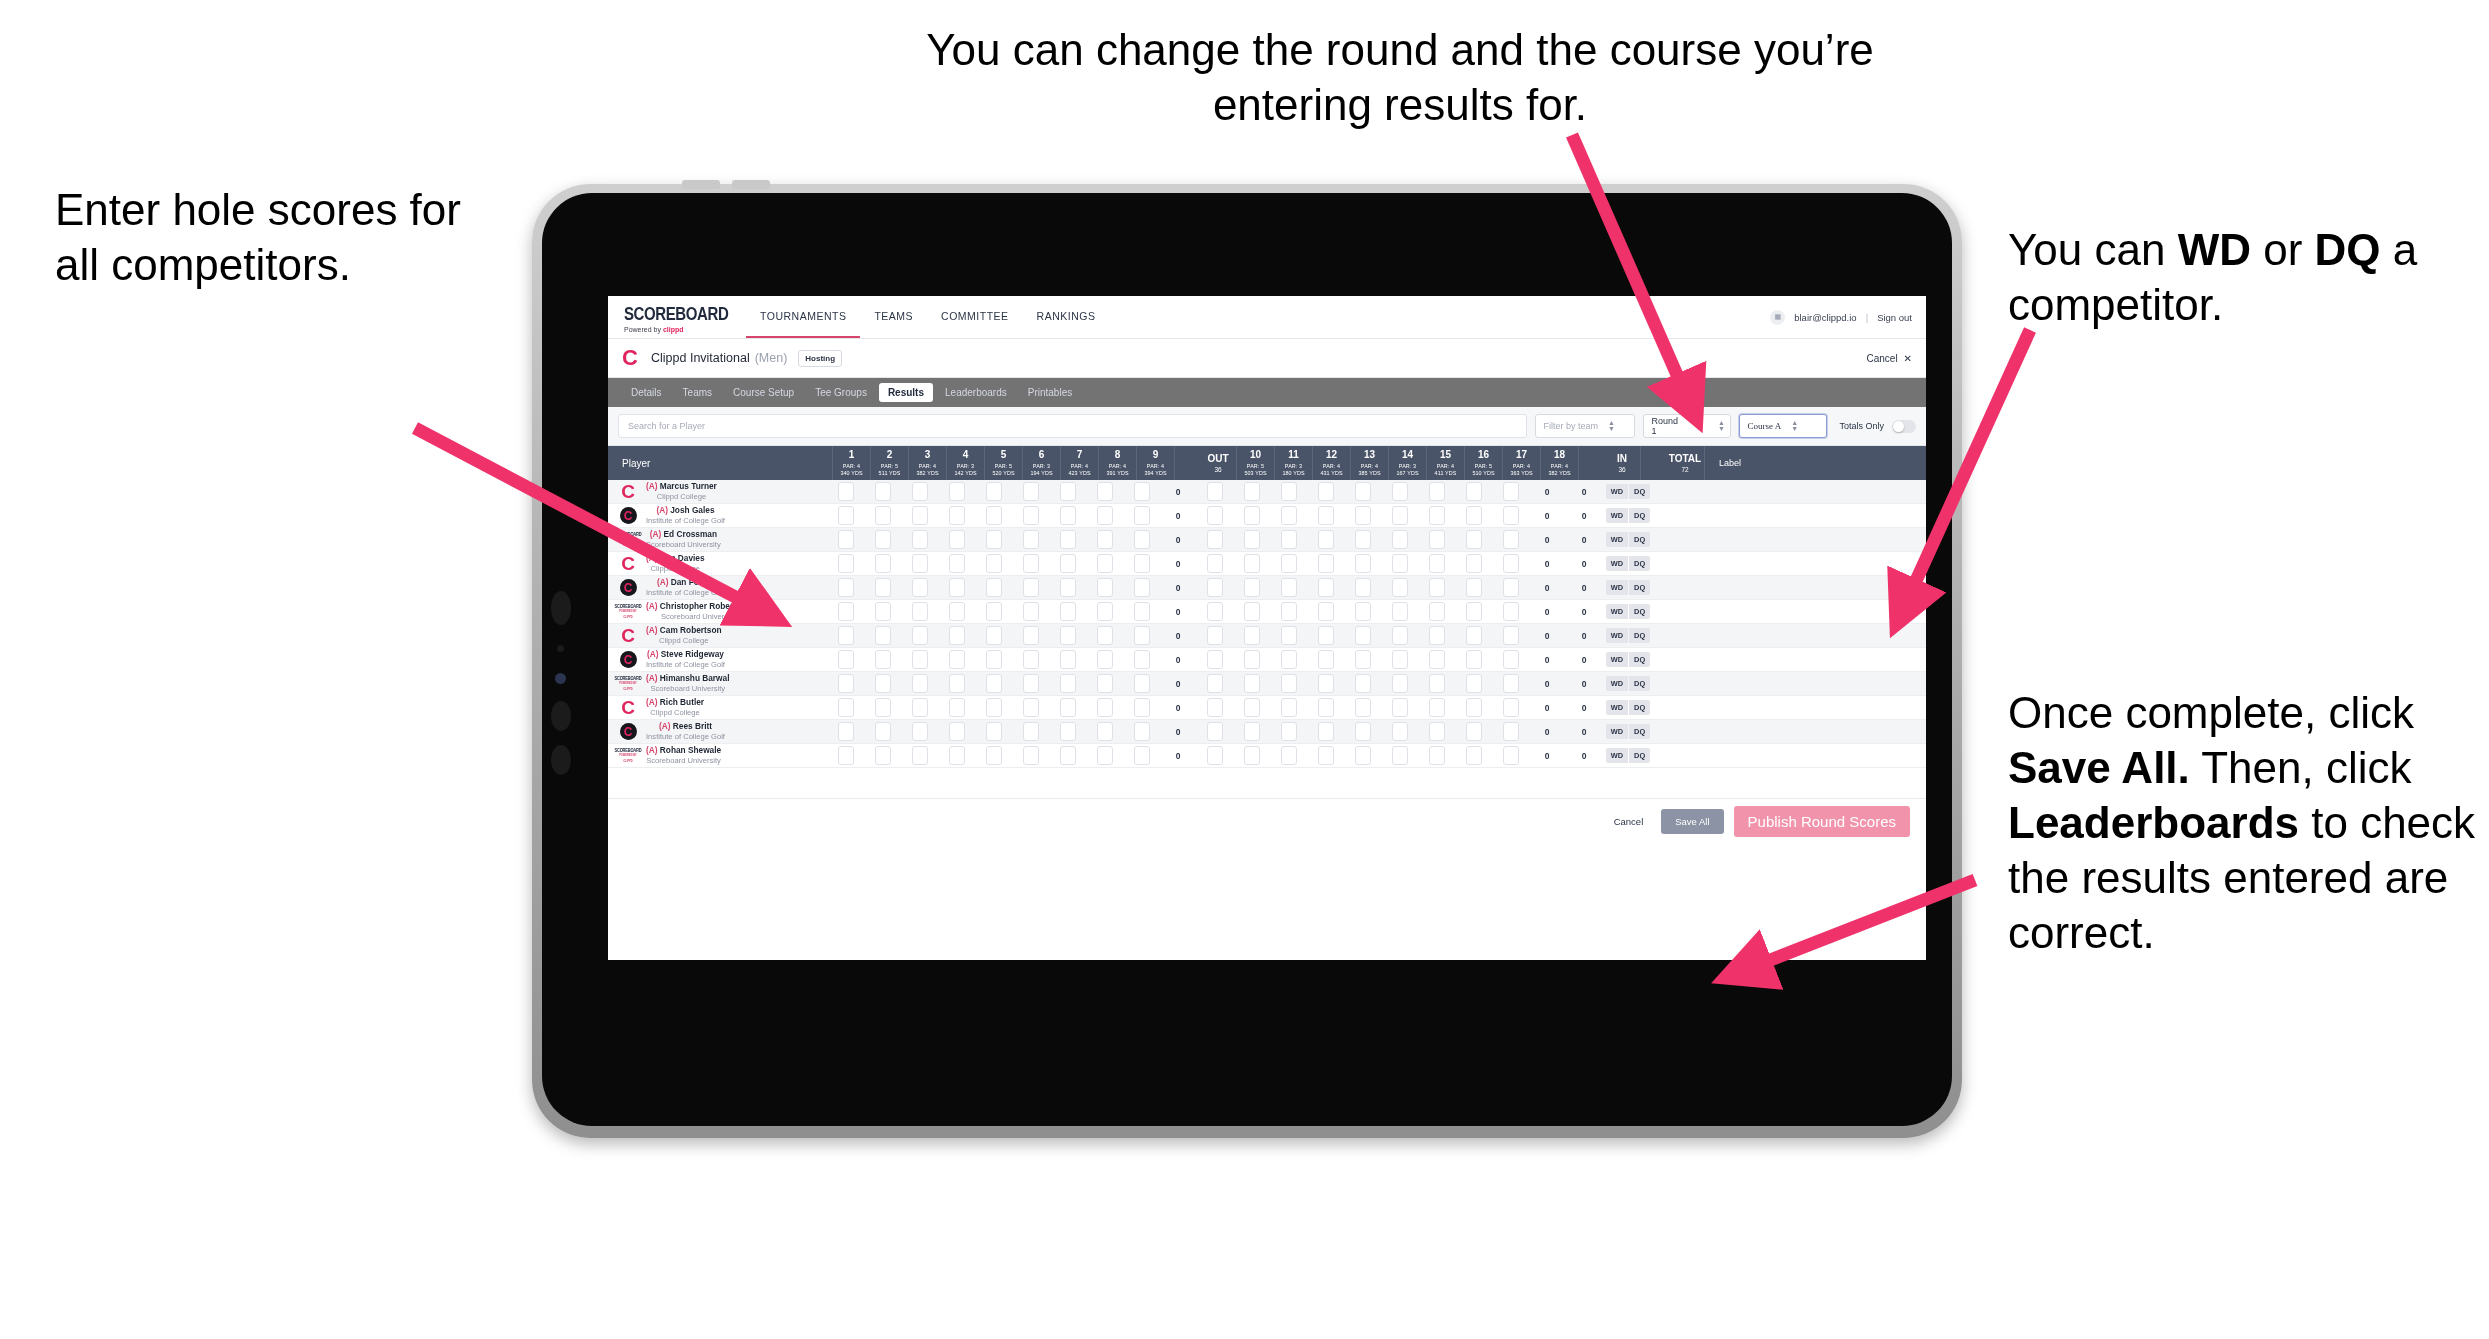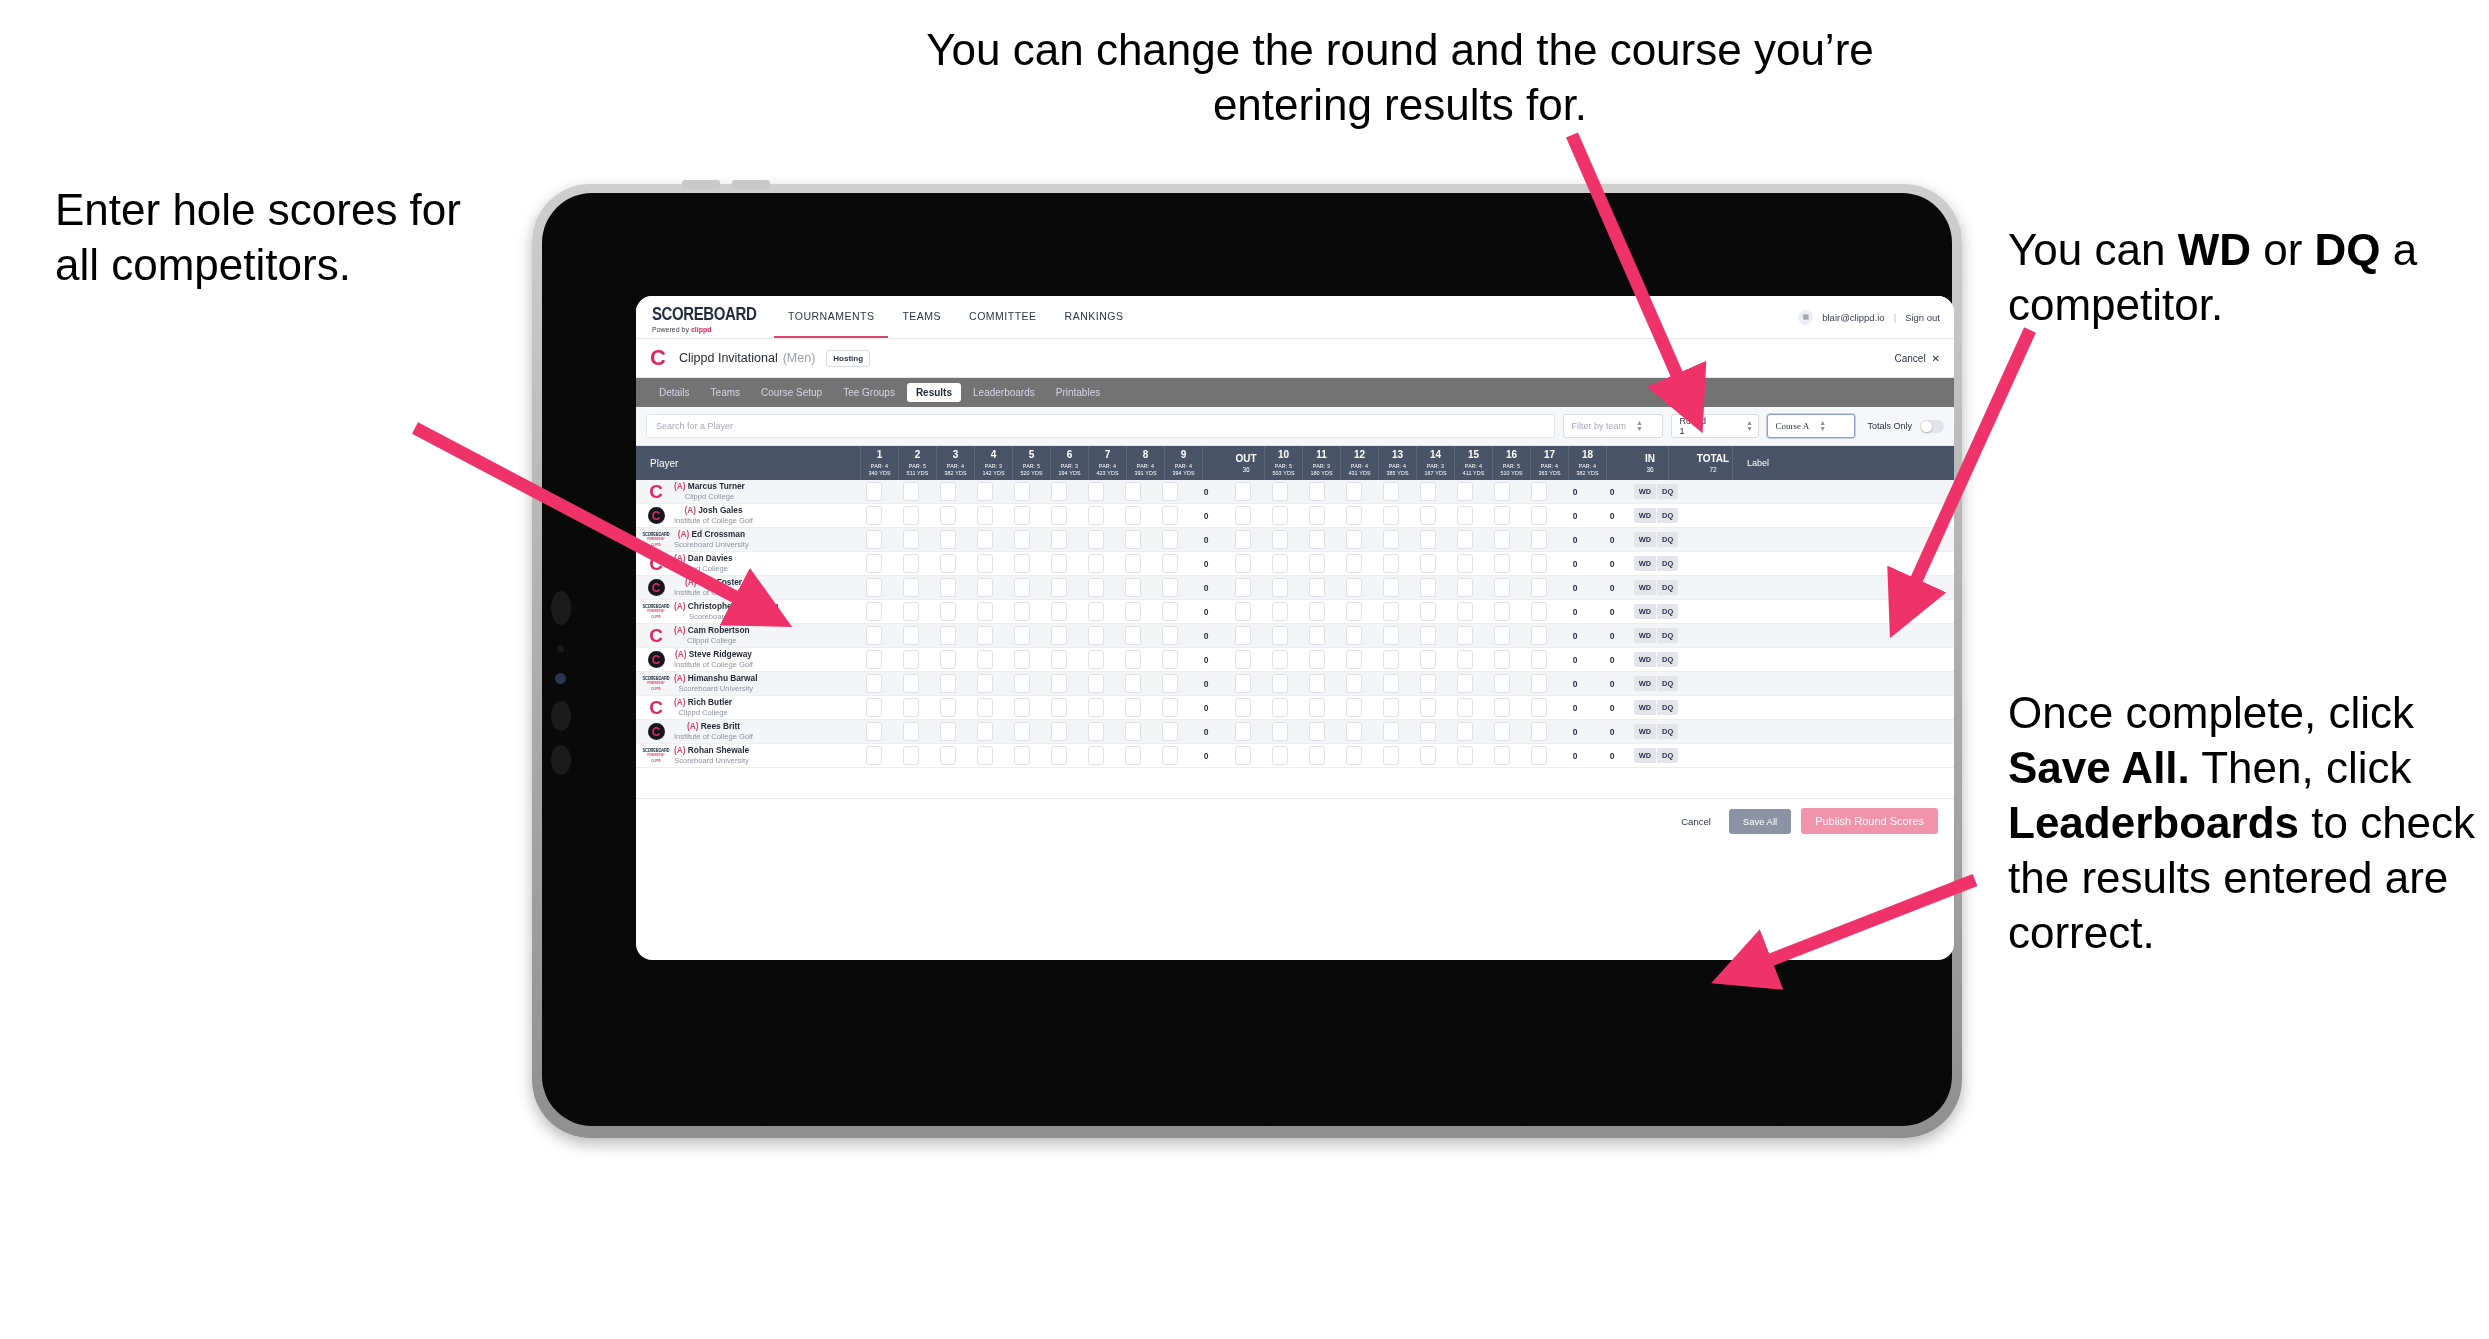--- a/index.html
+++ b/index.html
@@ -29,22 +29,22 @@
   #btn-a{left:150px;top:-4px;width:38px;height:9px;}
   #btn-b{left:200px;top:-4px;width:38px;height:9px;}
   .side-dot{position:absolute;background:#1b1b1b;border-radius:50%;}
   #dot1{left:9px;top:398px;width:20px;height:34px;}
   #dot2{left:15px;top:452px;width:7px;height:7px;}
   #dot3{left:13px;top:480px;width:11px;height:11px;background:#2b3550;}
   #dot4{left:9px;top:508px;width:20px;height:30px;}
   #dot5{left:9px;top:552px;width:20px;height:30px;}
 
   
-  #screen{position:absolute;left:636px;top:296px;width:1318px;height:664px;
-          background:#ffffff;overflow:hidden;border-radius:16px;}
+  #screen{position:absolute;left:608px;top:296px;width:1318px;height:664px;
+          background:#ffffff;overflow:hidden;}
 
   
   .topnav{height:42px;background:#fff;display:flex;align-items:stretch;
           border-bottom:1px solid #e6e6ea;position:relative;}
   .logo-wrap{padding:4px 0 0 16px;width:110px;display:flex;flex-direction:column;
              justify-content:center;}
   .logo-main{font-size:15px;font-weight:bold;letter-spacing:-.4px;color:#222b3d;
              font-family:"Liberation Sans",sans-serif;transform:scaleY(1.25);
              transform-origin:left center;}
   .logo-sub{font-size:7px;color:#3b3b48;margin-top:4px;}
@@ -159,21 +159,21 @@
   .dq{border-radius:0 2px 2px 0;}
 
   
   .tbl-foot{height:30px;background:#fff;}
   .footer{height:44px;background:#fff;border-top:1px solid #e9eaef;
           display:flex;align-items:center;justify-content:flex-end;
           padding-right:16px;gap:10px;}
   .btn-cancel{font-size:9.5px;color:#2b3446;cursor:pointer;padding:0 8px;}
   .btn-save{background:#8b93a4;color:#fff;font-size:9.5px;border-radius:3px;
             padding:7px 14px;cursor:pointer;}
-  .btn-publish{background:#f193ab;color:#fff;font-size:11px;border-radius:3px;
+  .btn-publish{background:#f193ab;color:#fff;font-size:15px;border-radius:3px;
                padding:7px 14px;cursor:pointer;}
 </style>
 </head>
 <body>
 
 <div id="tablet">
   <div class="tab-btn" id="btn-a"></div>
   <div class="tab-btn" id="btn-b"></div>
   <div id="tablet-inner">
     <div class="side-dot" id="dot1"></div>

